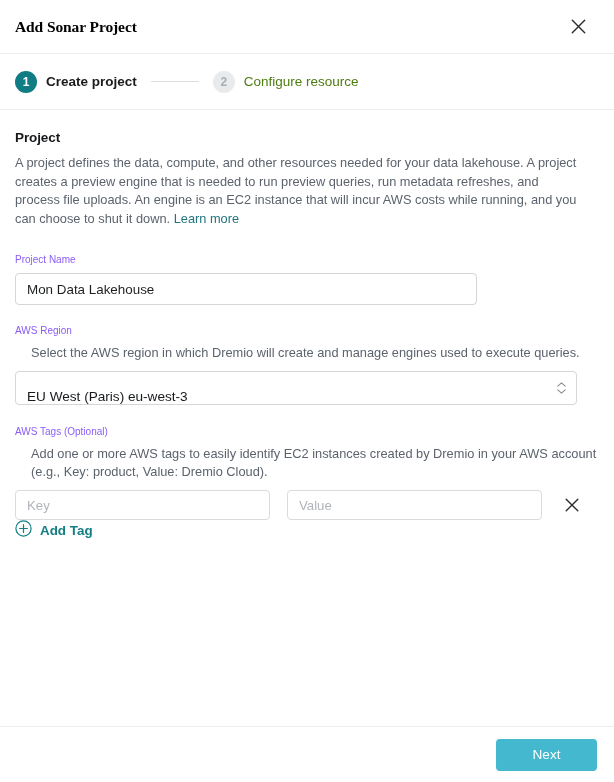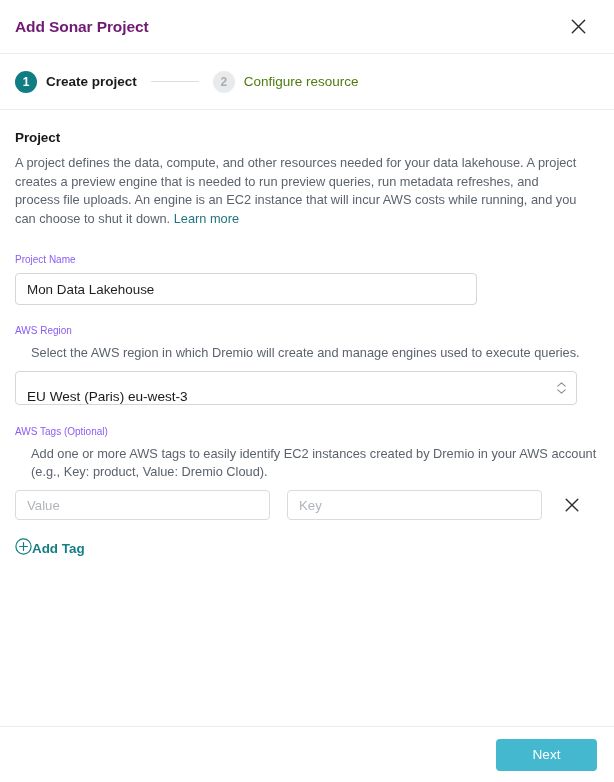--- a/index.html
+++ b/index.html
@@ -19,22 +19,22 @@
   }
 
   
   .header {
     height: 54px; flex: 0 0 54px;
     display: flex; align-items: center;
     padding: 0 16px 0 15px;
     border-bottom: 1px solid #ededed;
   }
   .header-title {
-    font-size: 15.5px; font-weight: bold; color: #701a75;
-    letter-spacing: -0.1px; flex: 1;
+    font-size: 15.5px; font-weight: bold; color: #000000;
+    letter-spacing: -0.1px; flex: 1; font-family: Liberation Serif, serif;
   }
   .close-btn {
     width: 28px; height: 28px;
     display: flex; align-items: center; justify-content: center;
     cursor: pointer; color: #2b2b2b;
     margin-right: 6px;
   }
 
   
   .stepper {
@@ -126,22 +126,22 @@
   }
   .tag-input::placeholder { color: #b0b5bb; }
   .tag-remove {
     width: 22px; height: 22px;
     display: flex; align-items: center; justify-content: center;
     cursor: pointer; color: #2b2b2b;
     margin-left: 2px;
   }
 
   .add-tag {
-    display: inline-flex; align-items: center; 
-    margin-top: 18px; cursor: pointer;
+    display: inline-flex; align-items: center; gap: 8px;
+    cursor: pointer;
     color: #137f84; font-size: 13.4px; font-weight: bold;
   }
 
   
   .footer {
     flex: 0 0 56px; height: 56px;
     border-top: 1px solid #ededed;
     display: flex; align-items: center; justify-content: flex-end;
     padding: 0 17px;
   }
@@ -219,22 +219,22 @@
       </div>
     </div>
 
     <div class="gap-21"></div>
 
     <div class="section">
       <div class="field-label">AWS Tags (Optional)</div>
       <div class="field-desc">Add one or more AWS tags to easily identify EC2 instances created by Dremio in your AWS account (e.g., Key: product, Value: Dremio Cloud).</div>
 
       <div class="tag-row">
+        <input class="tag-input" type="text" placeholder="Key" style="">
         <input class="tag-input" type="text" placeholder="Value" style="">
-        <input class="tag-input" type="text" placeholder="Key" style="">
         <div class="tag-remove">
           <svg width="14" height="14" viewBox="0 0 14 14" aria-hidden="true">
             <path d="M1.2 1.2 L12.8 12.8 M12.8 1.2 L1.2 12.8" stroke="#2b2b2b" stroke-width="1.4" stroke-linecap="round"></path>
           </svg>
         </div>
       </div>
 
       <div class="add-tag">
         <span>
           <svg width="17" height="17" viewBox="0 0 17 17" aria-hidden="true">

